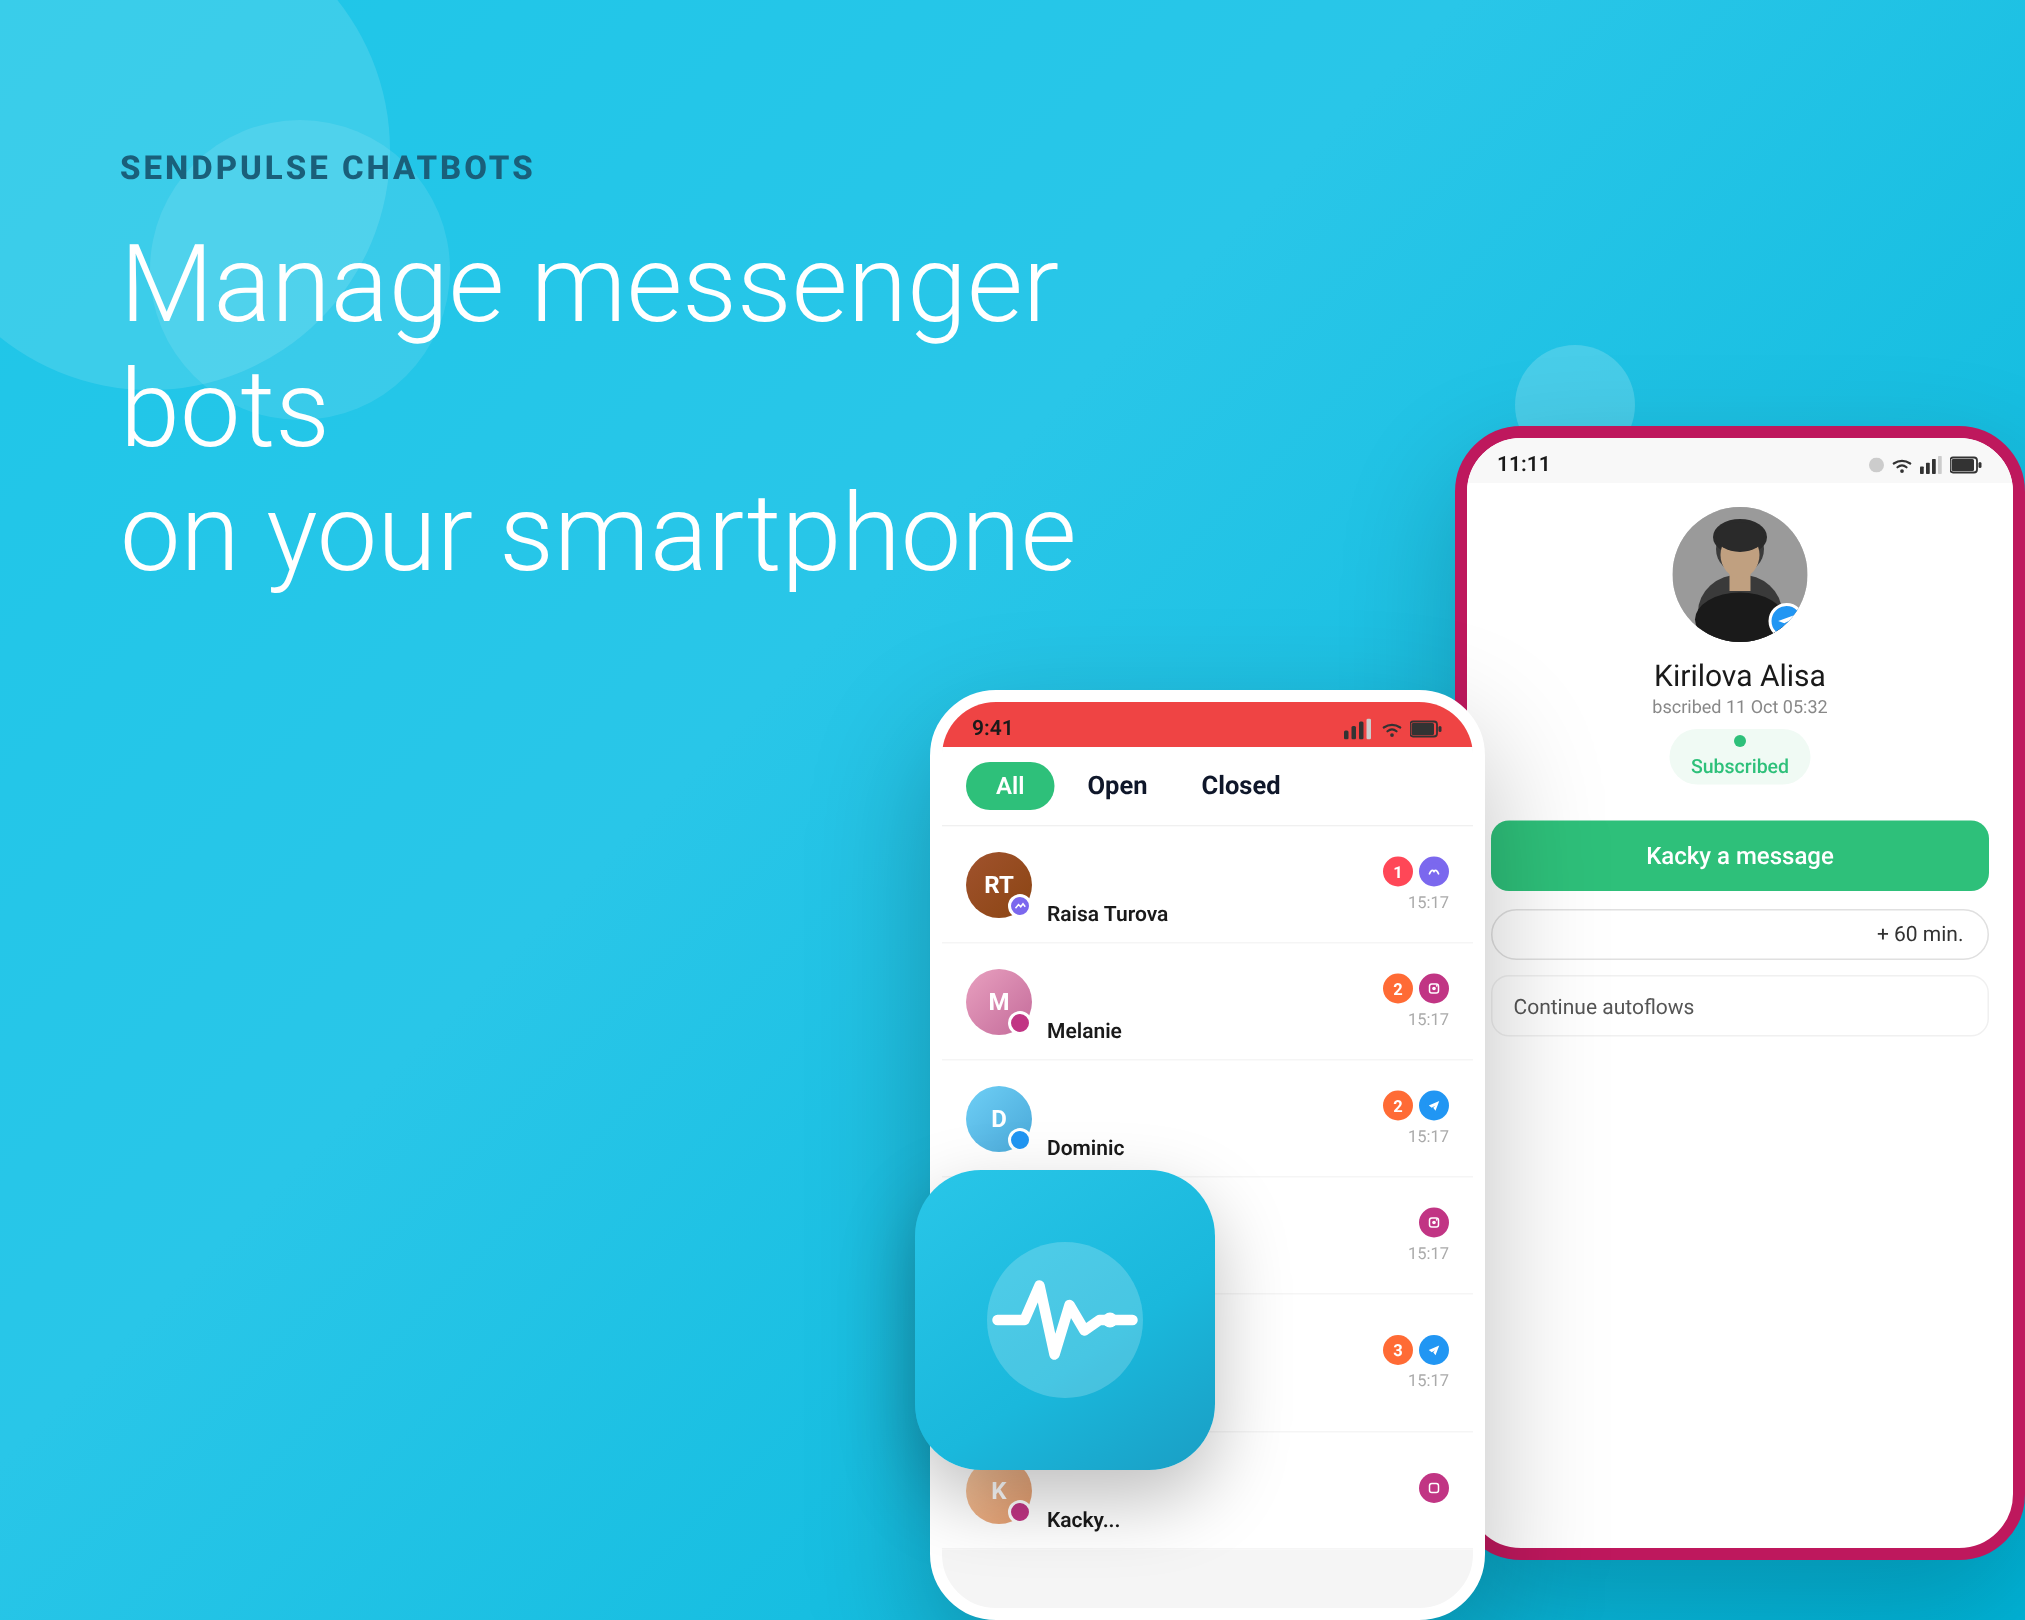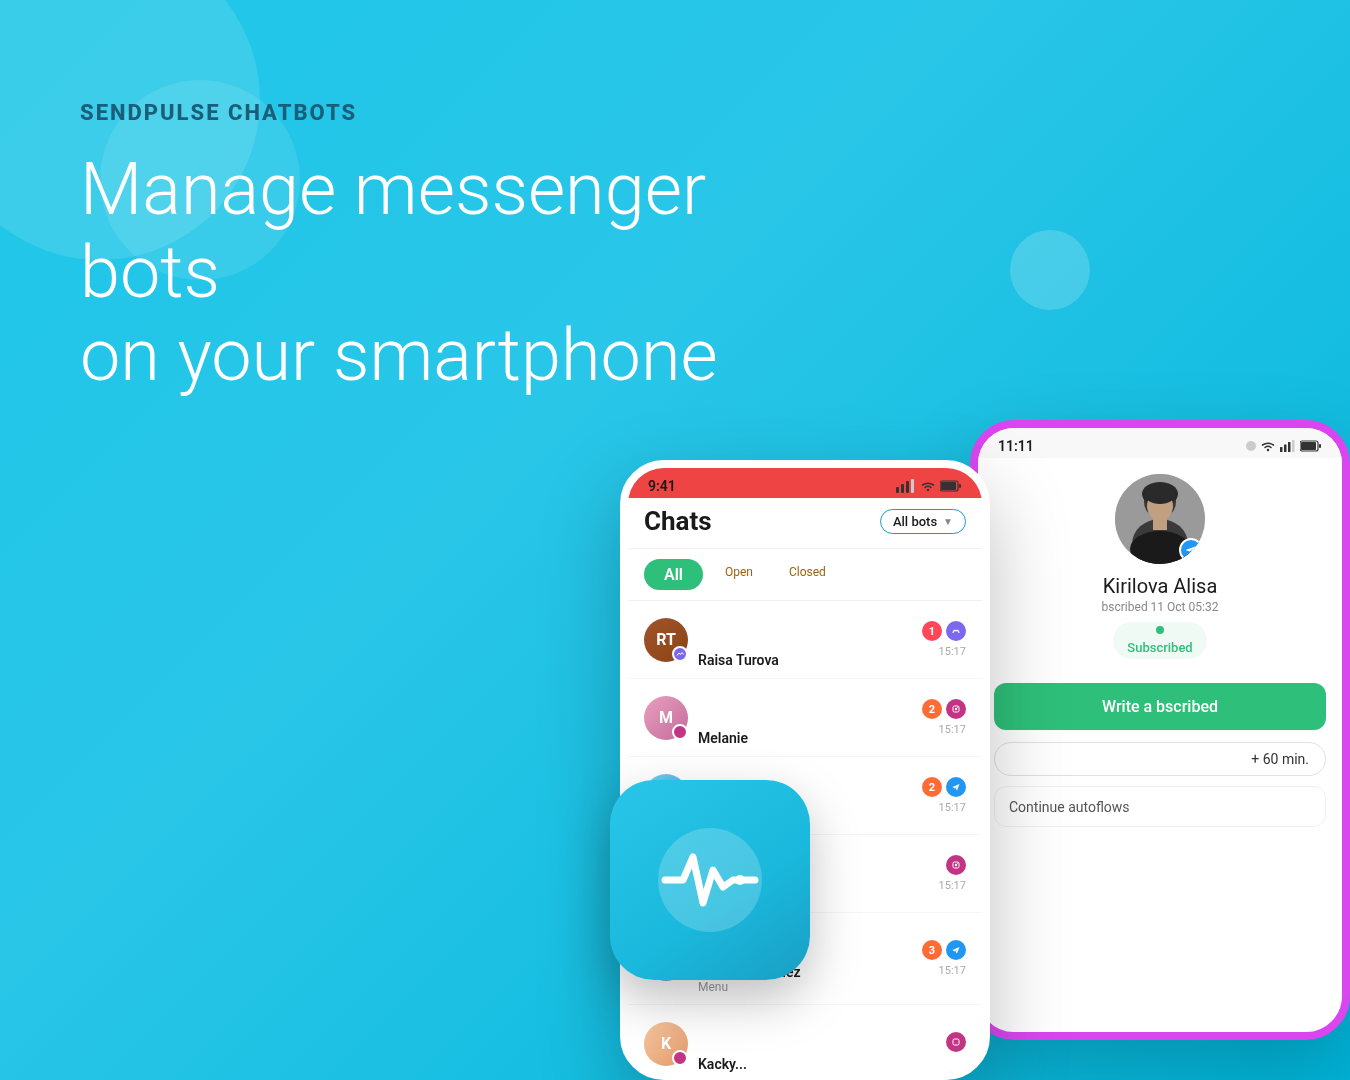--- a/index.html
+++ b/index.html
@@ -107,27 +107,27 @@
       z-index: 15;
       border: 8px solid #fff;
     }
 
     
     .phone-back {
       position: absolute;
       bottom: 40px;
       right: 0;
       width: 380px;
-      height: 620px;
+      height: 756px;
       background: #fff;
       border-radius: 44px;
       box-shadow: 0 30px 80px rgba(0,0,0,0.20);
       overflow: hidden;
       z-index: 14;
-      border: 8px solid #d946ef;
+      border: 8px solid #be185d;
     }
 
     
     .status-bar {
       display: flex;
       justify-content: space-between;
       align-items: center;
       padding: 10px 20px 4px;
       background: #ef4444;
     }
@@ -183,24 +183,24 @@
     }
     .tab-all {
       background: #2ec07a;
       color: #fff;
       border-radius: 20px;
       padding: 6px 20px;
       font-size: 16px;
       font-weight: 600;
     }
     .tab-open, .tab-closed {
-      color: #a16207;
+      color: #0f172a;
       padding: 6px 14px;
-      font-size: 12px;
-      font-weight: 400;
+      font-size: 17px;
+      font-weight: 700;
     }
 
     
     .chat-list {
       background: #fff;
     }
     .chat-item {
       display: flex;
       align-items: center;
       padding: 10px 16px;
@@ -455,27 +455,20 @@
         </svg>
 
         <svg width="22" height="12" viewBox="0 0 22 12">
           <rect x="0" y="1" width="18" height="10" rx="2" fill="none" stroke="#333" stroke-width="1.2"></rect>
           <rect x="1" y="2" width="15" height="8" rx="1" fill="#333"></rect>
           <rect x="19" y="4" width="2" height="4" rx="1" fill="#333"></rect>
         </svg>
       </div>
     </div>
 
-    <div class="chats-header">
-      <span class="chats-title">Chats</span>
-      <div class="all-bots-btn">
-        <span>All bots</span>
-        <span class="all-bots-chevron">▼</span>
-      </div>
-    </div>
 
     <div class="filter-tabs">
       <div class="tab-all">All</div>
       <div class="tab-open">Open</div>
       <div class="tab-closed">Closed</div>
     </div>
 
     <div class="chat-list">
 
       <div class="chat-item">
@@ -688,21 +681,21 @@
       <div class="contact-name">Kirilova Alisa</div>
       <div class="contact-subscribed-date">bscribed 11 Oct 05:32</div>
 
       <div class="subscribed-badge">
         <div class="subscribed-dot"></div>
         <span class="subscribed-text">Subscribed</span>
       </div>
     </div>
 
     <div class="write-message-btn">
-      <span class="write-message-text">Write a bscribed</span>
+      <span class="write-message-text">Kacky a message</span>
     </div>
 
     <div class="time-extend-btn">
       <span>+ 60 min.</span>
     </div>
 
     <div class="autoflow-section">
       <span class="autoflow-text">Continue autoflows</span>
     </div>
 

